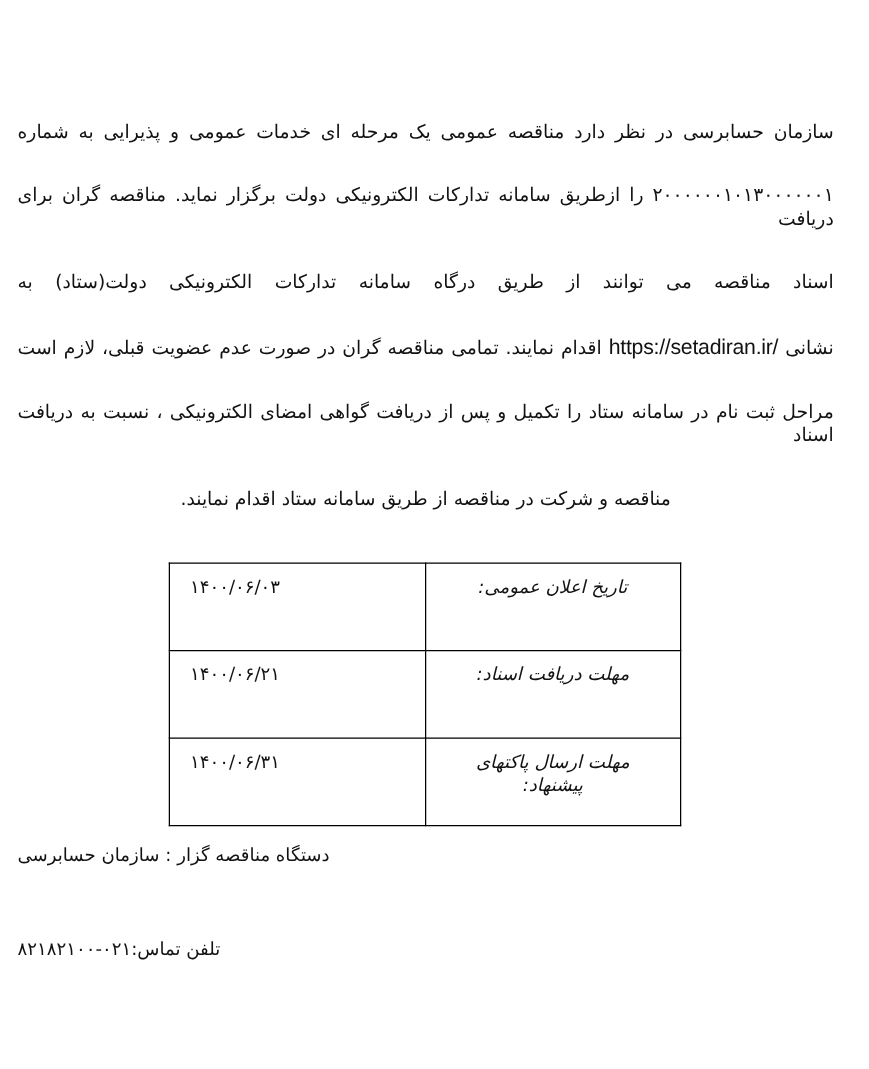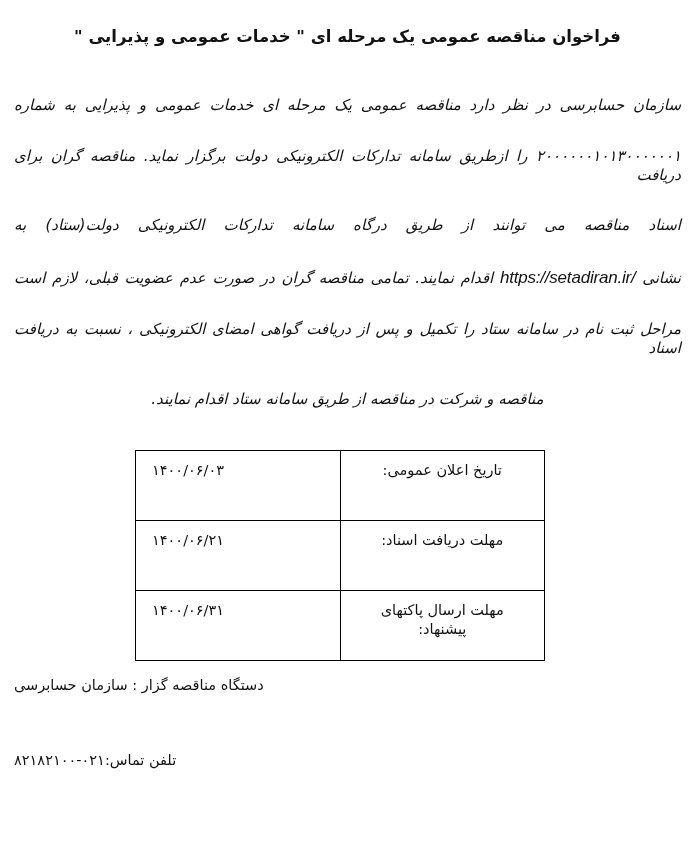--- a/index.html
+++ b/index.html
@@ -35,24 +35,23 @@
     font-weight: bold;
     line-height: 1.5;
     letter-spacing: 0px;
     direction: rtl;
   }
 
   
   .body-block {
     position: absolute;
     top: 96px;
-    right: 14px;
+    right: 28px;
     left: 14px;
     direction: rtl;
-    font-style: italic;
   }
   .body-line {
     font-size: 15px;
     line-height: 1.25;
     margin: 0 0 32px 0;
     text-align: justify;
     text-align-last: justify;
     direction: rtl;
     white-space: normal;
   }
@@ -87,20 +86,21 @@
     border: 1px solid #000000;
     height: 59px;
     vertical-align: top;
     padding: 10px 16px 0 16px;
     font-size: 14.5px;
     line-height: 1.3;
   }
   td.label-cell {
     width: 50%;
     text-align: center;
+    font-style: italic;
   }
   td.value-cell {
     width: 50%;
     text-align: left;
     letter-spacing: 0.5px;
   }
 
   
   .footer-block {
     position: absolute;
@@ -117,21 +117,20 @@
     margin: 0 0 56px 0;
   }
   .footer-line.addr { margin-bottom: 54px; }
   .footer-line.phone { margin-bottom: 0; }
 </style>
 </head>
 <body>
 
 <div class="page">
 
-  <h1 class="doc-title">فراخوان مناقصه عمومی یک مرحله ای " خدمات عمومی و پذیرایی "</h1>
 
   <div class="body-block">
 
     <p class="body-line">سازمان حسابرسی  در نظر دارد مناقصه عمومی یک مرحله ای خدمات عمومی و پذیرایی  به شماره</p>
 
     <p class="body-line">۲۰۰۰۰۰۰۱۰۱۳۰۰۰۰۰۰۱ را ازطریق سامانه تدارکات الکترونیکی دولت برگزار نماید. مناقصه گران برای دریافت</p>
 
     <p class="body-line">اسناد مناقصه می توانند از طریق درگاه سامانه تدارکات الکترونیکی دولت(ستاد) به</p>
 
     <p class="body-line"><span>نشانی</span> <span class="url">https://setadiran.ir/</span> <span>اقدام نمایند. تمامی مناقصه گران در صورت عدم عضویت قبلی، لازم است</span></p>

